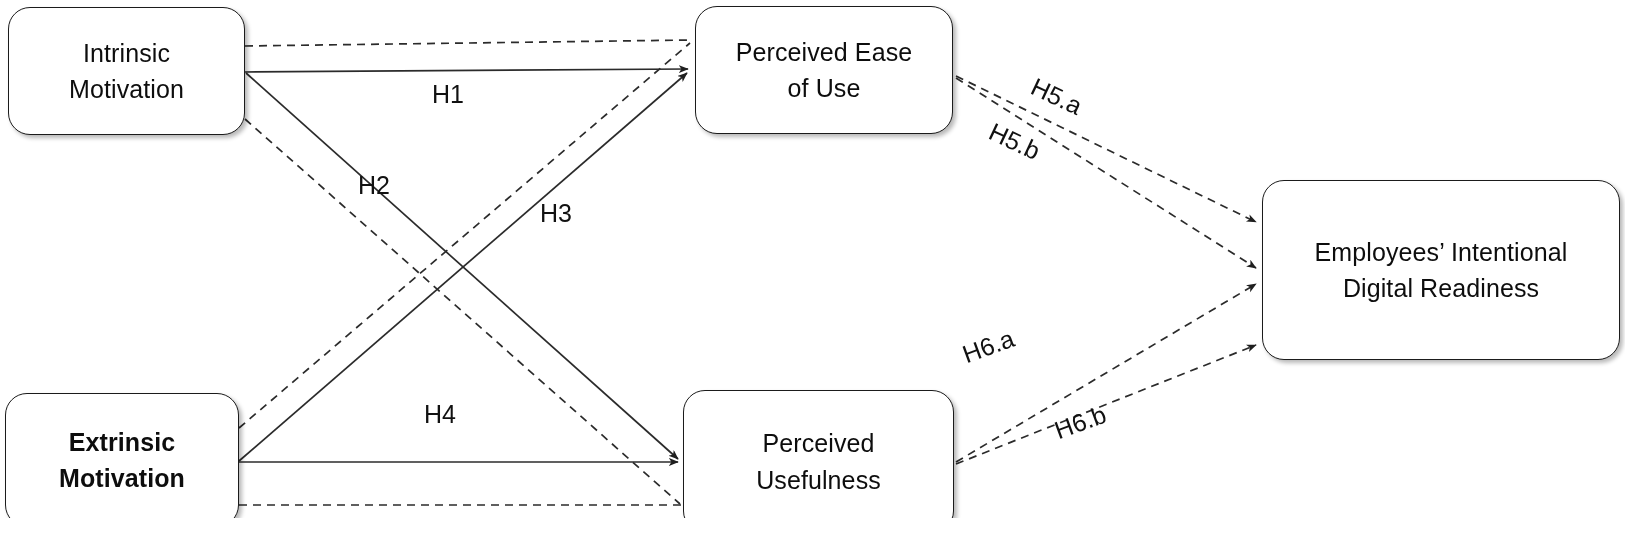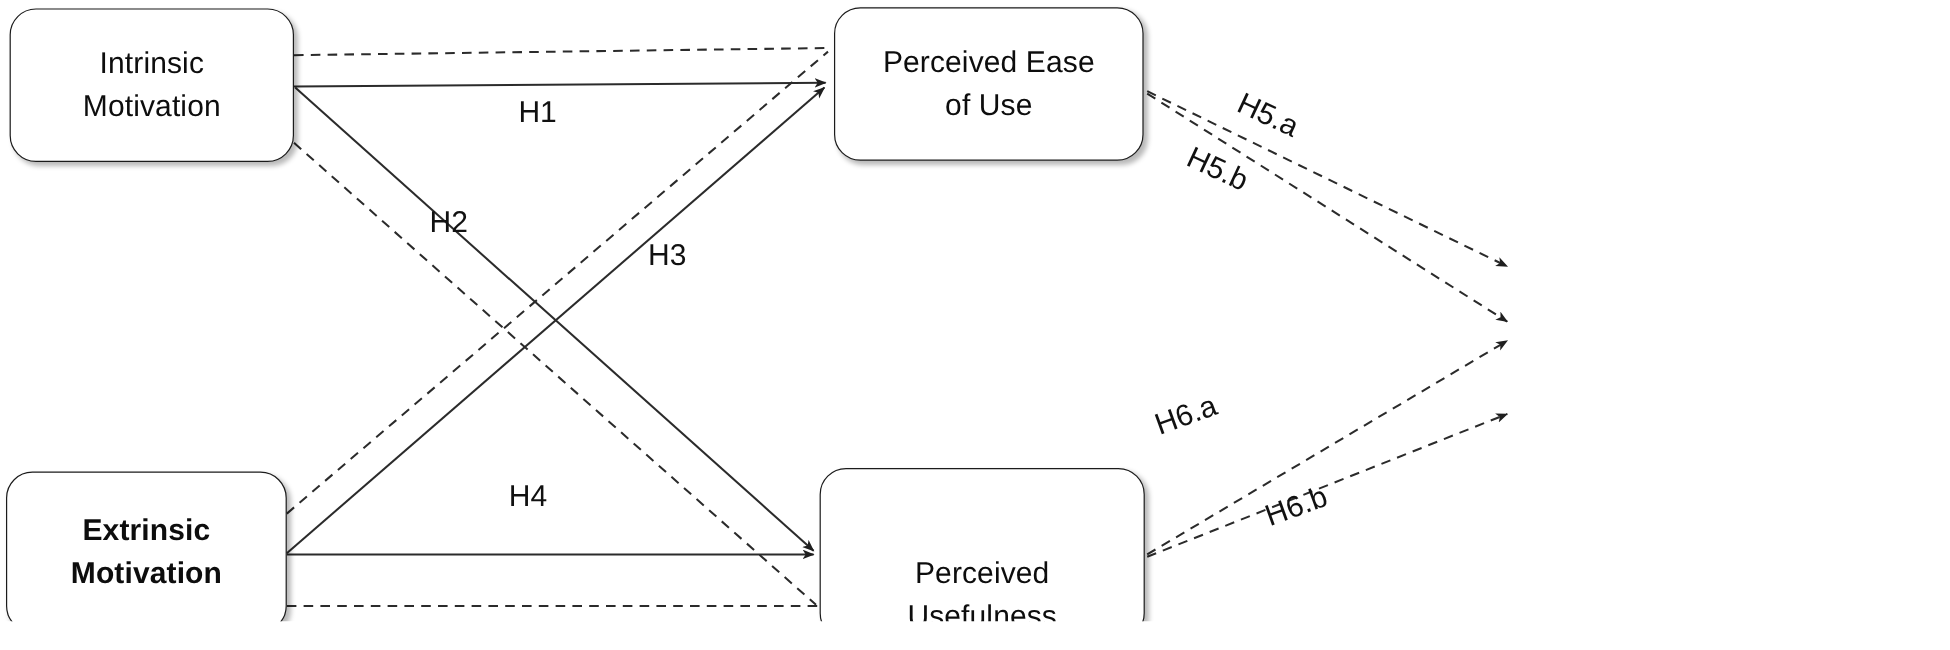--- a/index.html
+++ b/index.html
@@ -107,25 +107,29 @@
   <div class="node-box" style="left:5px; top:393px; width:234px; height:134px;font-weight:bold;">
     <span class="node-label">Extrinsic
 Motivation</span>
   </div>
 
   <div class="node-box" style="left:695px; top:6px; width:258px; height:128px;">
     <span class="node-label">Perceived Ease
 of Use</span>
   </div>
 
-  <div class="node-box" style="left:683px; top:390px; width:271px; height:143px;align-items:flex-end;">
+  <div class="node-box" style="left:683px; top:390px; width:271px; height:143px;">
     <span class="node-label">Perceived
 Usefulness</span>
   </div>
 
+  <div class="node-box" style="left:1262px; top:180px; width:358px; height:180px;">
+    <span class="node-label">Employees’ Intentional
+Digital Readiness</span>
+  </div>
 
   <div class="edge-label" style="left:432px; top:80px;">H1</div>
 
   <div class="edge-label" style="left:358px; top:142px;margin-top:29px;">H2</div>
 
   <div class="edge-label" style="left:540px; top:172px;margin-top:27px;">H3</div>
 
   <div class="edge-label" style="left:424px; top:400px;">H4</div>
 
   <div class="edge-label" style="left:1030px; top:82px; transform: rotate(25deg);">H5.a</div>

